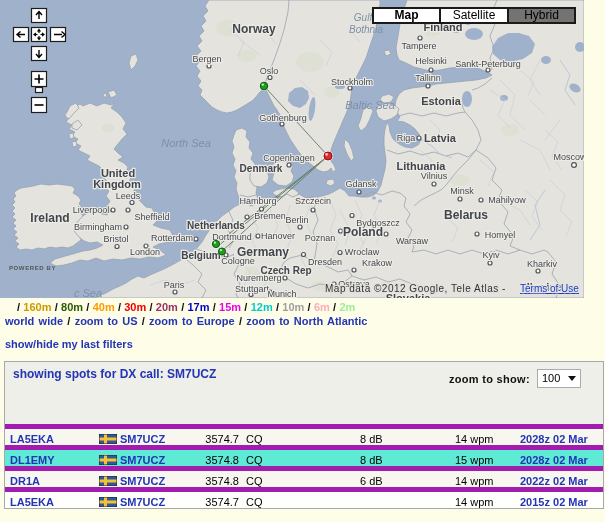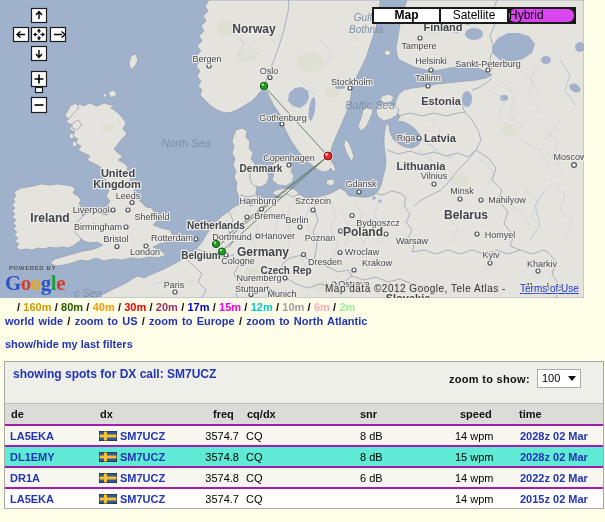--- a/index.html
+++ b/index.html
@@ -6,21 +6,21 @@
 body{width:605px;height:522px;background:#FEFEE8;font-family:"Liberation Sans",sans-serif;position:relative;overflow:hidden;}
 #map{position:absolute;left:0;top:0;width:584px;height:298px;background:#A0B2CB;overflow:hidden;}
 .lnk{color:#2334B4;font-weight:bold;text-decoration:none;}
 .sep{color:#111;font-weight:bold;}
 #bandrow,#zoomrow,#showhide{position:absolute;left:8px;font-size:11px;font-weight:bold;white-space:nowrap;}
 #bandrow{top:301px;left:17px;word-spacing:0.2px;}
 #zoomrow{top:315px;left:5px;word-spacing:1.2px;}
 #showhide{top:338px;left:5px;}
 #box{position:absolute;left:4px;top:361px;width:598px;height:146px;border:1px solid #A8A8A8;background:#EFEFEA;box-sizing:content-box;}
 #hdr{position:absolute;left:0;top:41px;width:598px;height:21px;background:#DBDBD7;border-top:1px solid #BDBDBD;box-sizing:border-box;}
-.row{position:absolute;left:0;width:598px;height:21px;border-top:2px solid #a21caf;box-sizing:border-box;}
+.row{position:absolute;left:0;width:598px;height:21px;border-top:5px solid #a21caf;box-sizing:border-box;}
 .c{position:absolute;top:4px;font-size:11px;white-space:nowrap;}
 .hc{position:absolute;top:4px;font-size:11px;font-weight:bold;color:#111;}
 .flag{position:absolute;width:18px;height:10px;top:5px;left:94px;}
 </style>
 </head>
 <body>
 <div id="map">
 <svg width="584" height="298" viewBox="0 0 584 298" style="position:absolute;left:0;top:0">
   <rect x="0" y="0" width="584" height="298" fill="#A0B2CB"></rect>
   <g fill="#E5E3DE" stroke="#97A2B1" stroke-width="0.8" stroke-linejoin="round">
@@ -332,52 +332,40 @@
     <g stroke="#000" stroke-width="1.6" fill="none">
       <path d="M 39,74.5 V 83.5 M 34.5,79 H 43.5"></path>
       <path d="M 34.5,105 H 43.5"></path>
     </g>
   </g>
 </svg>
 
 <div style="position:absolute;left:372px;top:7px;width:204px;height:17px;background:#1a1a1a;">
   <div style="position:absolute;left:2px;top:2px;width:65px;height:13px;background:#fff;font-size:12px;line-height:13px;text-align:center;font-weight:bold;">Map</div>
   <div style="position:absolute;left:69px;top:2px;width:66px;height:13px;background:#fff;font-size:12px;line-height:13px;text-align:center;">Satellite</div>
-  <div style="position:absolute;left:137px;top:2px;width:65px;height:13px;background:#d946ef;font-size:12px;line-height:13px;border-radius:6px;">Hybrid</div>
+  <div style="position:absolute;left:137px;top:2px;width:65px;height:13px;background:#737373;font-size:12px;line-height:13px;text-align:center;">Hybrid</div>
 </div>
 
 <div style="position:absolute;left:9px;top:265px;font-size:6px;letter-spacing:0.6px;color:#555;font-weight:bold;">POWERED BY</div>
-<div style="position:absolute;left:5px;top:271px;font-size:21px;font-weight:bold;letter-spacing:-0.5px;font-family:'Liberation Serif',serif;">
-  <span style="color:#2E53C9">G</span><span style="color:#D33D2A">o</span><span style="color:#E9A612">o</span><span style="color:#2E53C9">g</span><span style="color:#239B3F">l</span><span style="color:#D33D2A">e</span>
-</div>
 </div>
 
 <div id="bandrow">
   <span class="sep">/ </span><span style="color:#CC9900">160m</span><span class="sep"> / </span><span style="color:#2d5a00">80m</span><span class="sep"> / </span><span style="color:#FF9900">40m</span><span class="sep"> / </span><span style="color:#EE0000">30m</span><span class="sep"> / </span><span style="color:#993366">20m</span><span class="sep"> / </span><span style="color:#0000CC">17m</span><span class="sep"> / </span><span style="color:#EE00EE">15m</span><span class="sep"> / </span><span style="color:#00CCCC">12m</span><span class="sep"> / </span><span style="color:#A0A0A0">10m</span><span class="sep"> / </span><span style="color:#FFAABB">6m</span><span class="sep"> / </span><span style="color:#99EE99">2m</span>
 </div>
 <div id="zoomrow">
   <span class="lnk">world wide</span><span class="sep"> / </span><span class="lnk">zoom to US</span><span class="sep"> / </span><span class="lnk">zoom to Europe</span><span class="sep"> / </span><span class="lnk">zoom to North Atlantic</span>
 </div>
 <div id="showhide"><span class="lnk">show/hide my last filters</span></div>
 
 <div id="box">
   <div style="position:absolute;left:8px;top:5px;font-size:12px;" class="lnk">showing spots for DX call: SM7UCZ</div>
   <div style="position:absolute;left:444px;top:11px;font-size:11px;font-weight:bold;color:#111;letter-spacing:0.3px;">zoom to show:</div>
   <div style="position:absolute;left:532px;top:7px;width:44px;height:19px;background:#fff;border:1px solid #ABABAB;box-sizing:border-box;">
     <span style="position:absolute;left:4px;top:2px;font-size:11px;">100</span>
     <span style="position:absolute;right:4px;top:6px;width:0;height:0;border-left:4.5px solid transparent;border-right:4.5px solid transparent;border-top:5.5px solid #111;"></span>
-  </div>
-  <div id="hdr">
-    <span class="hc" style="left:6px;">de</span>
-    <span class="hc" style="left:95px;">dx</span>
-    <span class="hc" style="left:208px;">freq</span>
-    <span class="hc" style="left:242px;">cq/dx</span>
-    <span class="hc" style="left:355px;">snr</span>
-    <span class="hc" style="left:455px;">speed</span>
-    <span class="hc" style="left:514px;">time</span>
   </div>
   <div class="row" style="top:62px;background:#F7F7F0;">
     <span class="c lnk" style="left:5px;">LA5EKA</span>
     <svg class="flag" viewBox="0 0 18 10">
         <rect width="18" height="10" fill="#30589C"></rect>
         <rect x="5" width="3" height="10" fill="#F4C233"></rect>
         <rect y="3.5" width="18" height="3" fill="#F4C233"></rect>
         <rect width="18" height="10" fill="none" stroke="#222" stroke-width="1"></rect>
       </svg>
     <span class="c lnk" style="left:115px;">SM7UCZ</span>

